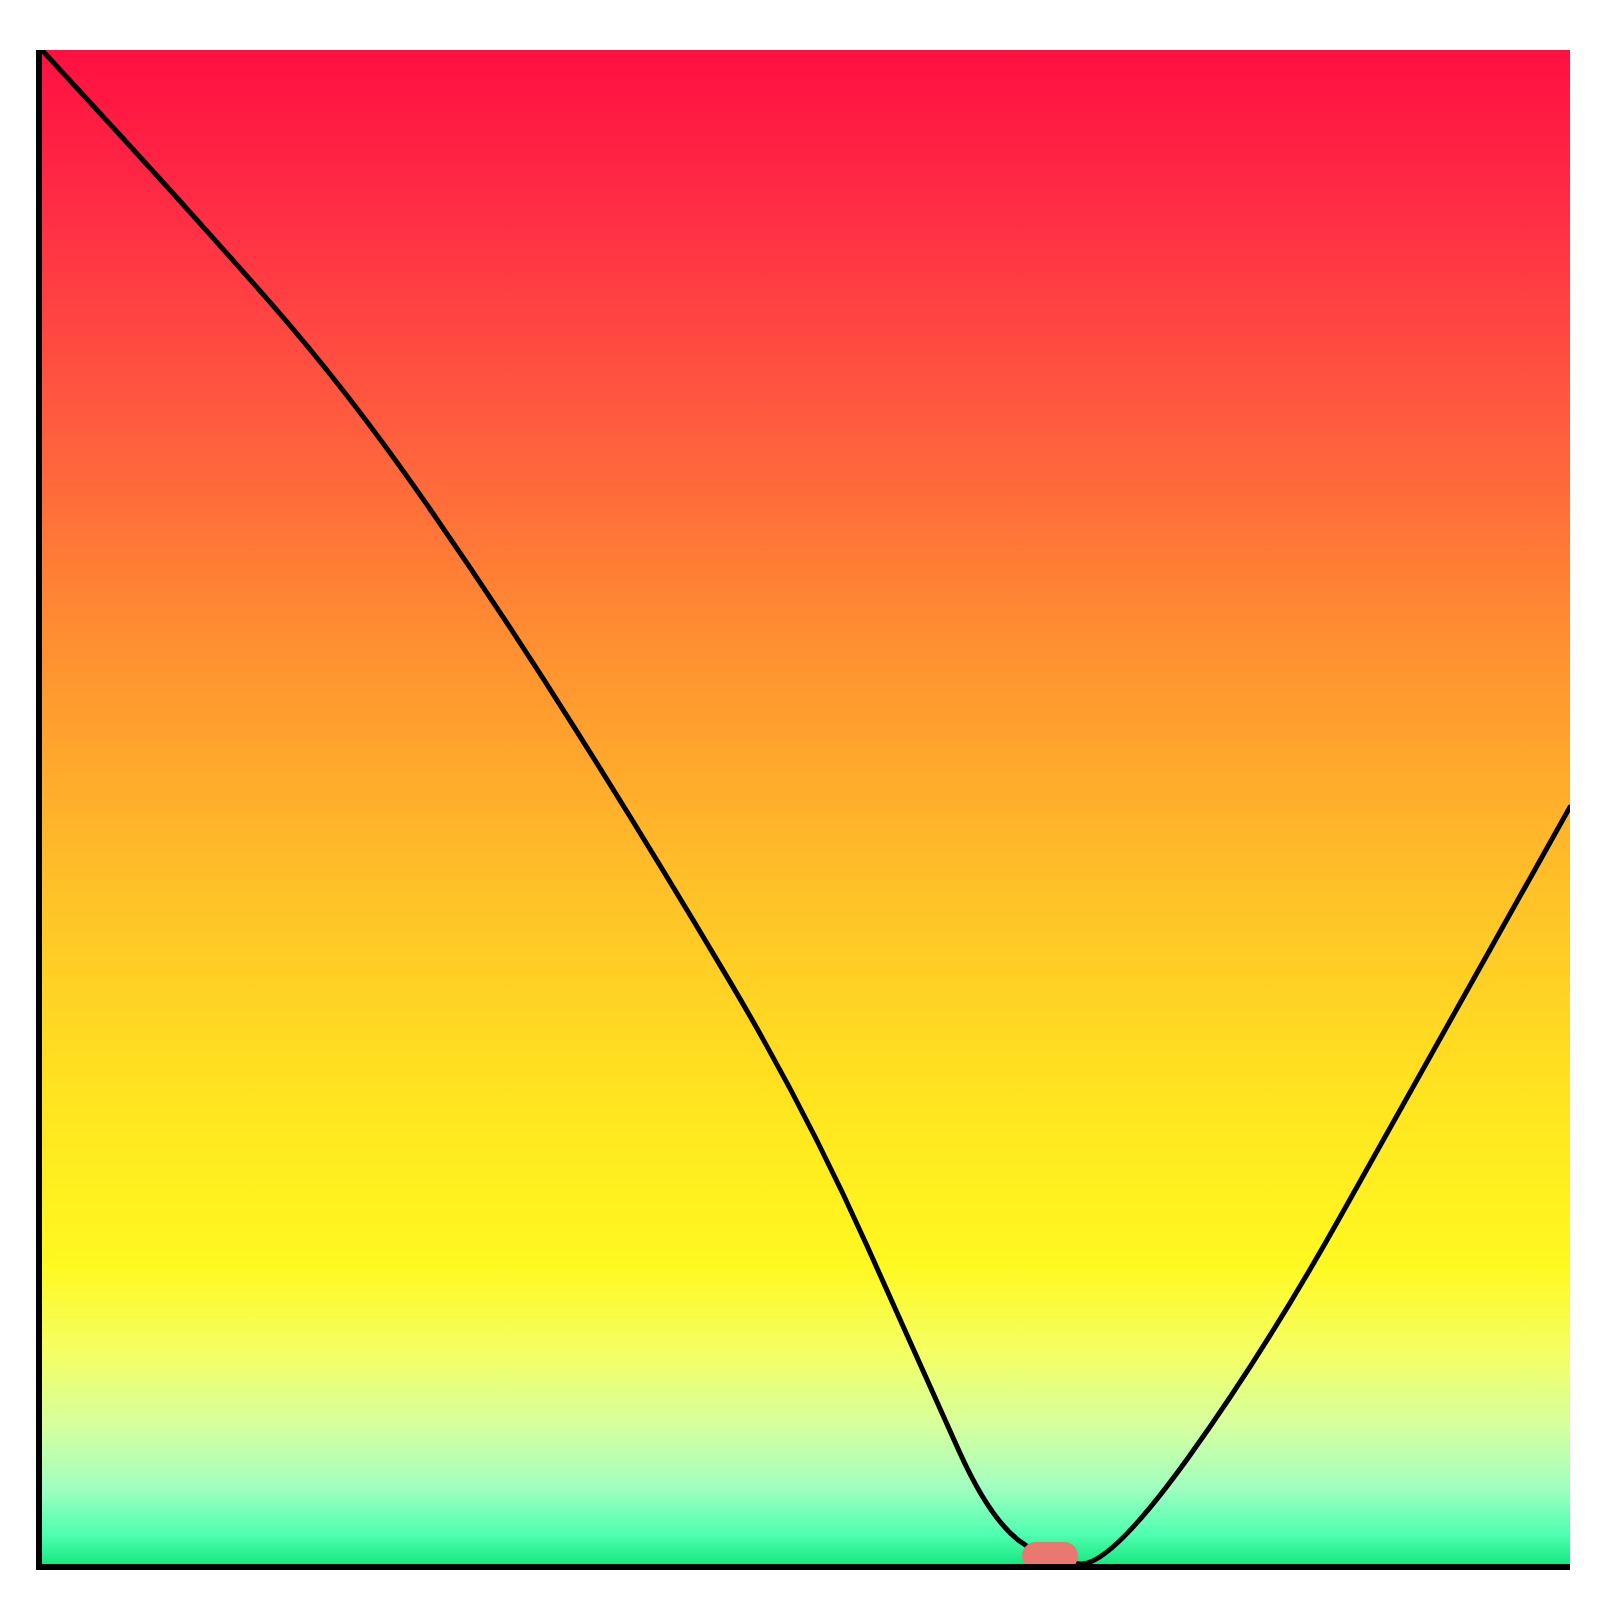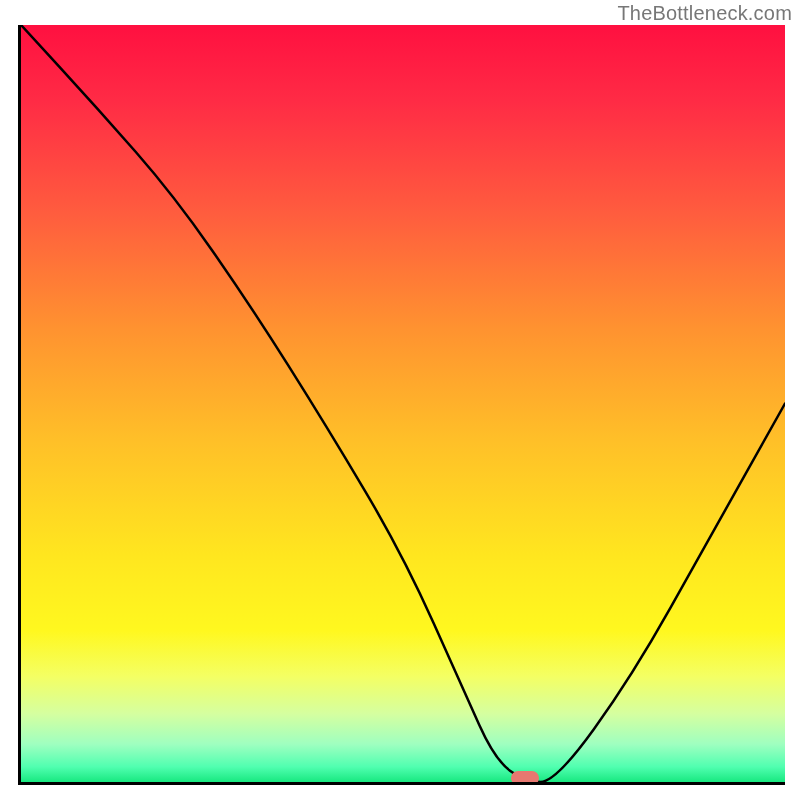--- a/index.html
+++ b/index.html
@@ -64,21 +64,20 @@
     height: 14px;
     border-radius: 7px;
     background: #e87870;
     transform: translate(-50%, -50%);
   }
 </style>
 </head>
 <body>
 
 <div class="container">
-  <div class="watermark">TheBottleneck.com</div>
 
   <div class="plot-area">
     <div class="gradient-bg"></div>
 
     <svg class="curve" viewBox="0 0 764 757" preserveAspectRatio="none">
       <path id="curve-path" fill="none" stroke="#000" stroke-width="2.5" stroke-linecap="round" stroke-linejoin="round" d="M 0,0 Q 0,0 38.2,41.63499999999999 Q 76.4,83.26999999999998 114.60000000000001,126.79749999999996 Q 152.8,170.32499999999993 191,225.20749999999995 Q 229.2,280.09 267.4,340.65 Q 305.6,401.21000000000004 343.8,465.555 Q 382,529.9 412.55999999999995,598.03 Q 443.11999999999995,666.16 458.4,700.2249999999999 Q 473.68,734.29 488.96000000000004,745.645 Q 504.24,757 519.52,757 Q 534.8,757 573,704.01 Q 611.2,651.02 649.4000000000001,582.89 Q 687.6,514.76 725.8,446.63 T 764,378.5"></path>
     </svg>
 
     <div class="marker" id="marker" style="left: 504.24px; top: 753.215px;"></div>
   </div>

